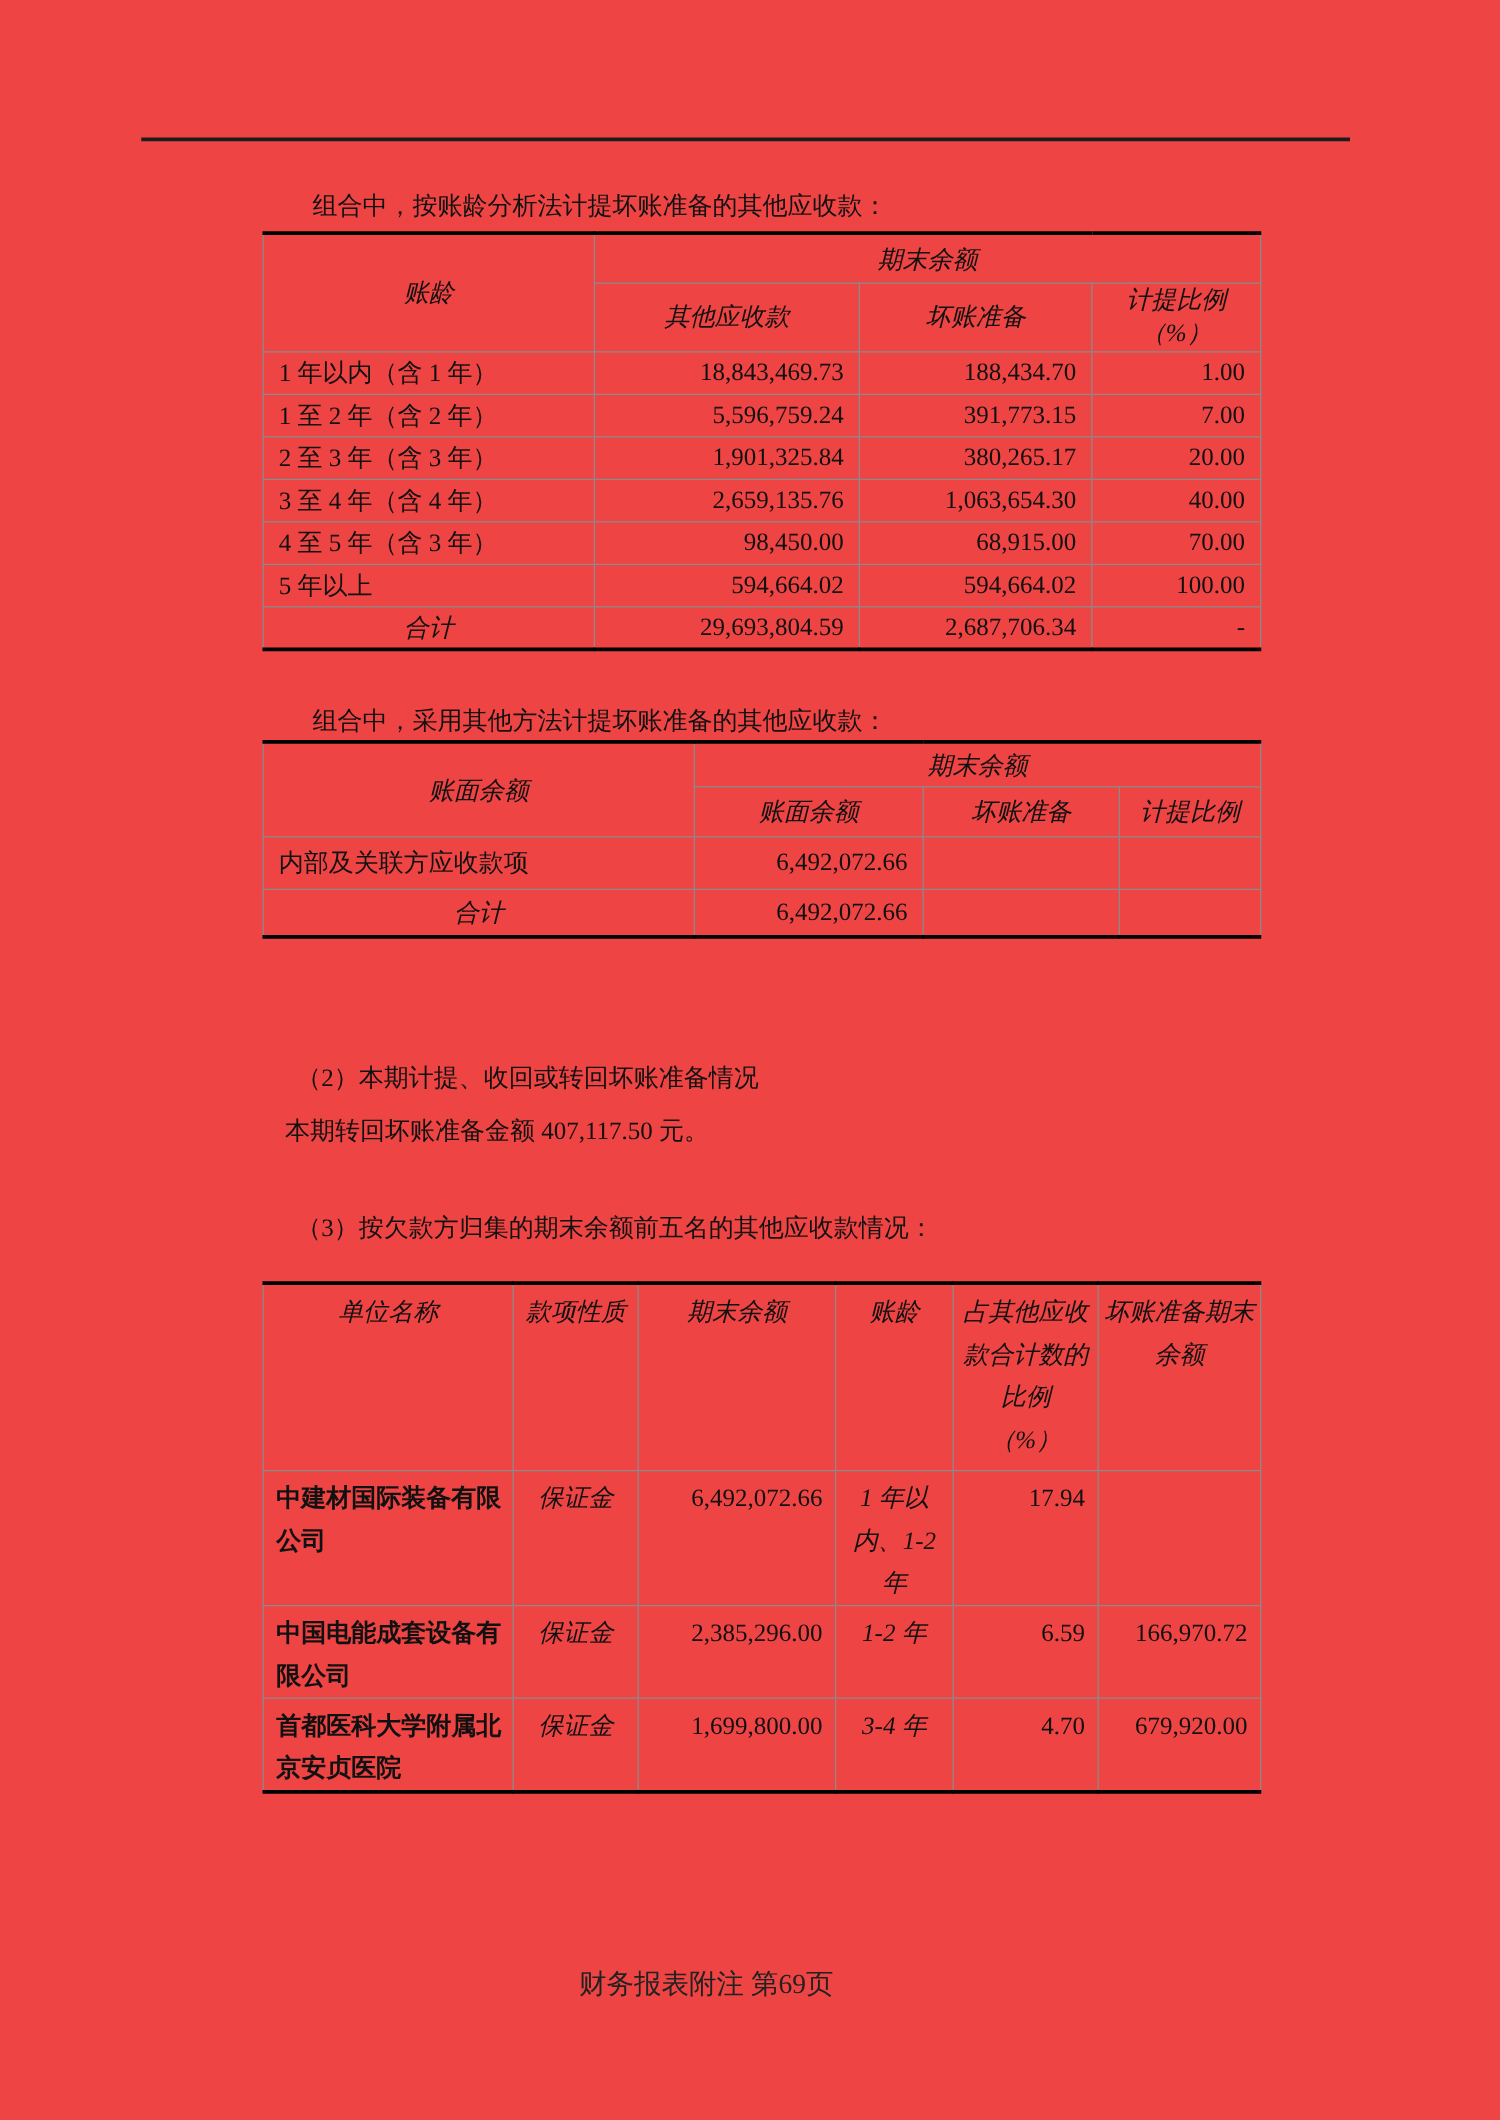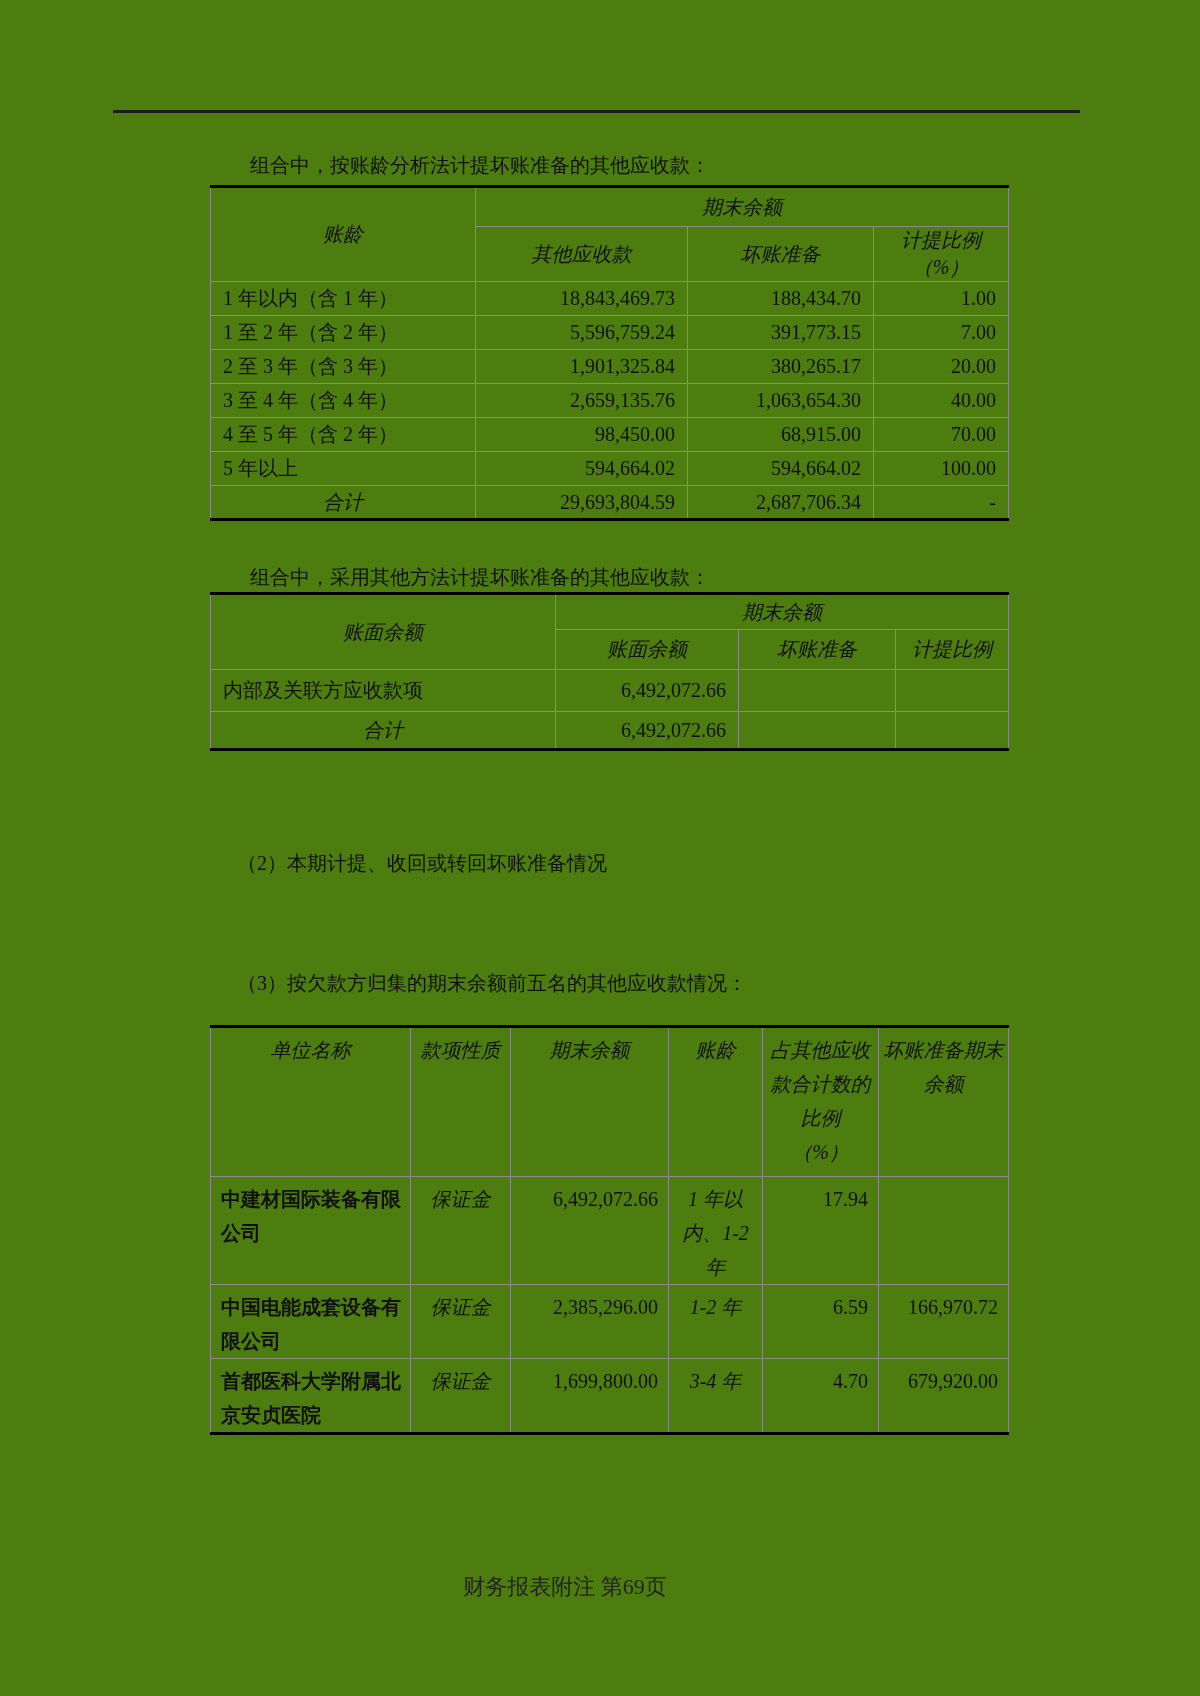--- a/index.html
+++ b/index.html
@@ -1,19 +1,19 @@
 <!DOCTYPE html>
 <html><head>
 <meta charset="utf-8">
 <style>
   html,body{margin:0;padding:0;background:#e8e8e8;}
   .page{
     position:relative;
     width:1200px;height:1696px;
-    background:#4d7c0f;
+    background:#ef4444;
     font-family:"Liberation Serif","DejaVu Serif",serif;
     color:#111;
     overflow:hidden;
   }
   .top-rule{
     position:absolute;left:113px;top:110px;width:967px;height:3px;
     background:#1c1c1c;
   }
   .heading{
     position:absolute;left:250px;
@@ -112,21 +112,21 @@
         <td class="num">380,265.17</td>
         <td class="num">20.00</td>
       </tr>
       <tr class="ag-r">
         <td class="lab">3 至 4 年（含 4 年）</td>
         <td class="num">2,659,135.76</td>
         <td class="num">1,063,654.30</td>
         <td class="num">40.00</td>
       </tr>
       <tr class="ag-r">
-        <td class="lab">4 至 5 年（含 2 年）</td>
+        <td class="lab">4 至 5 年（含 3 年）</td>
         <td class="num">98,450.00</td>
         <td class="num">68,915.00</td>
         <td class="num">70.00</td>
       </tr>
       <tr class="ag-r">
         <td class="lab">5 年以上</td>
         <td class="num">594,664.02</td>
         <td class="num">594,664.02</td>
         <td class="num">100.00</td>
       </tr>
@@ -167,20 +167,21 @@
       <tr class="om-r2">
         <td class="ctr">合计</td>
         <td class="num">6,492,072.66</td>
         <td class="num"></td>
         <td class="num"></td>
       </tr>
     </tbody>
   </table>
 
   <div class="para" style="top:850px;left:237px">（2）本期计提、收回或转回坏账准备情况</div>
+  <div class="para" style="top:892px;left:228px">本期转回坏账准备金额 407,117.50 元。</div>
 
   <div class="para" style="top:970px;left:237px">（3）按欠款方归集的期末余额前五名的其他应收款情况：</div>
 
   <table class="t top5" style="top:1025px">
     <colgroup>
       <col style="width:200px">
         <col style="width:100px">
         <col style="width:158px">
       <col style="width:94px">
         <col style="width:116px">

